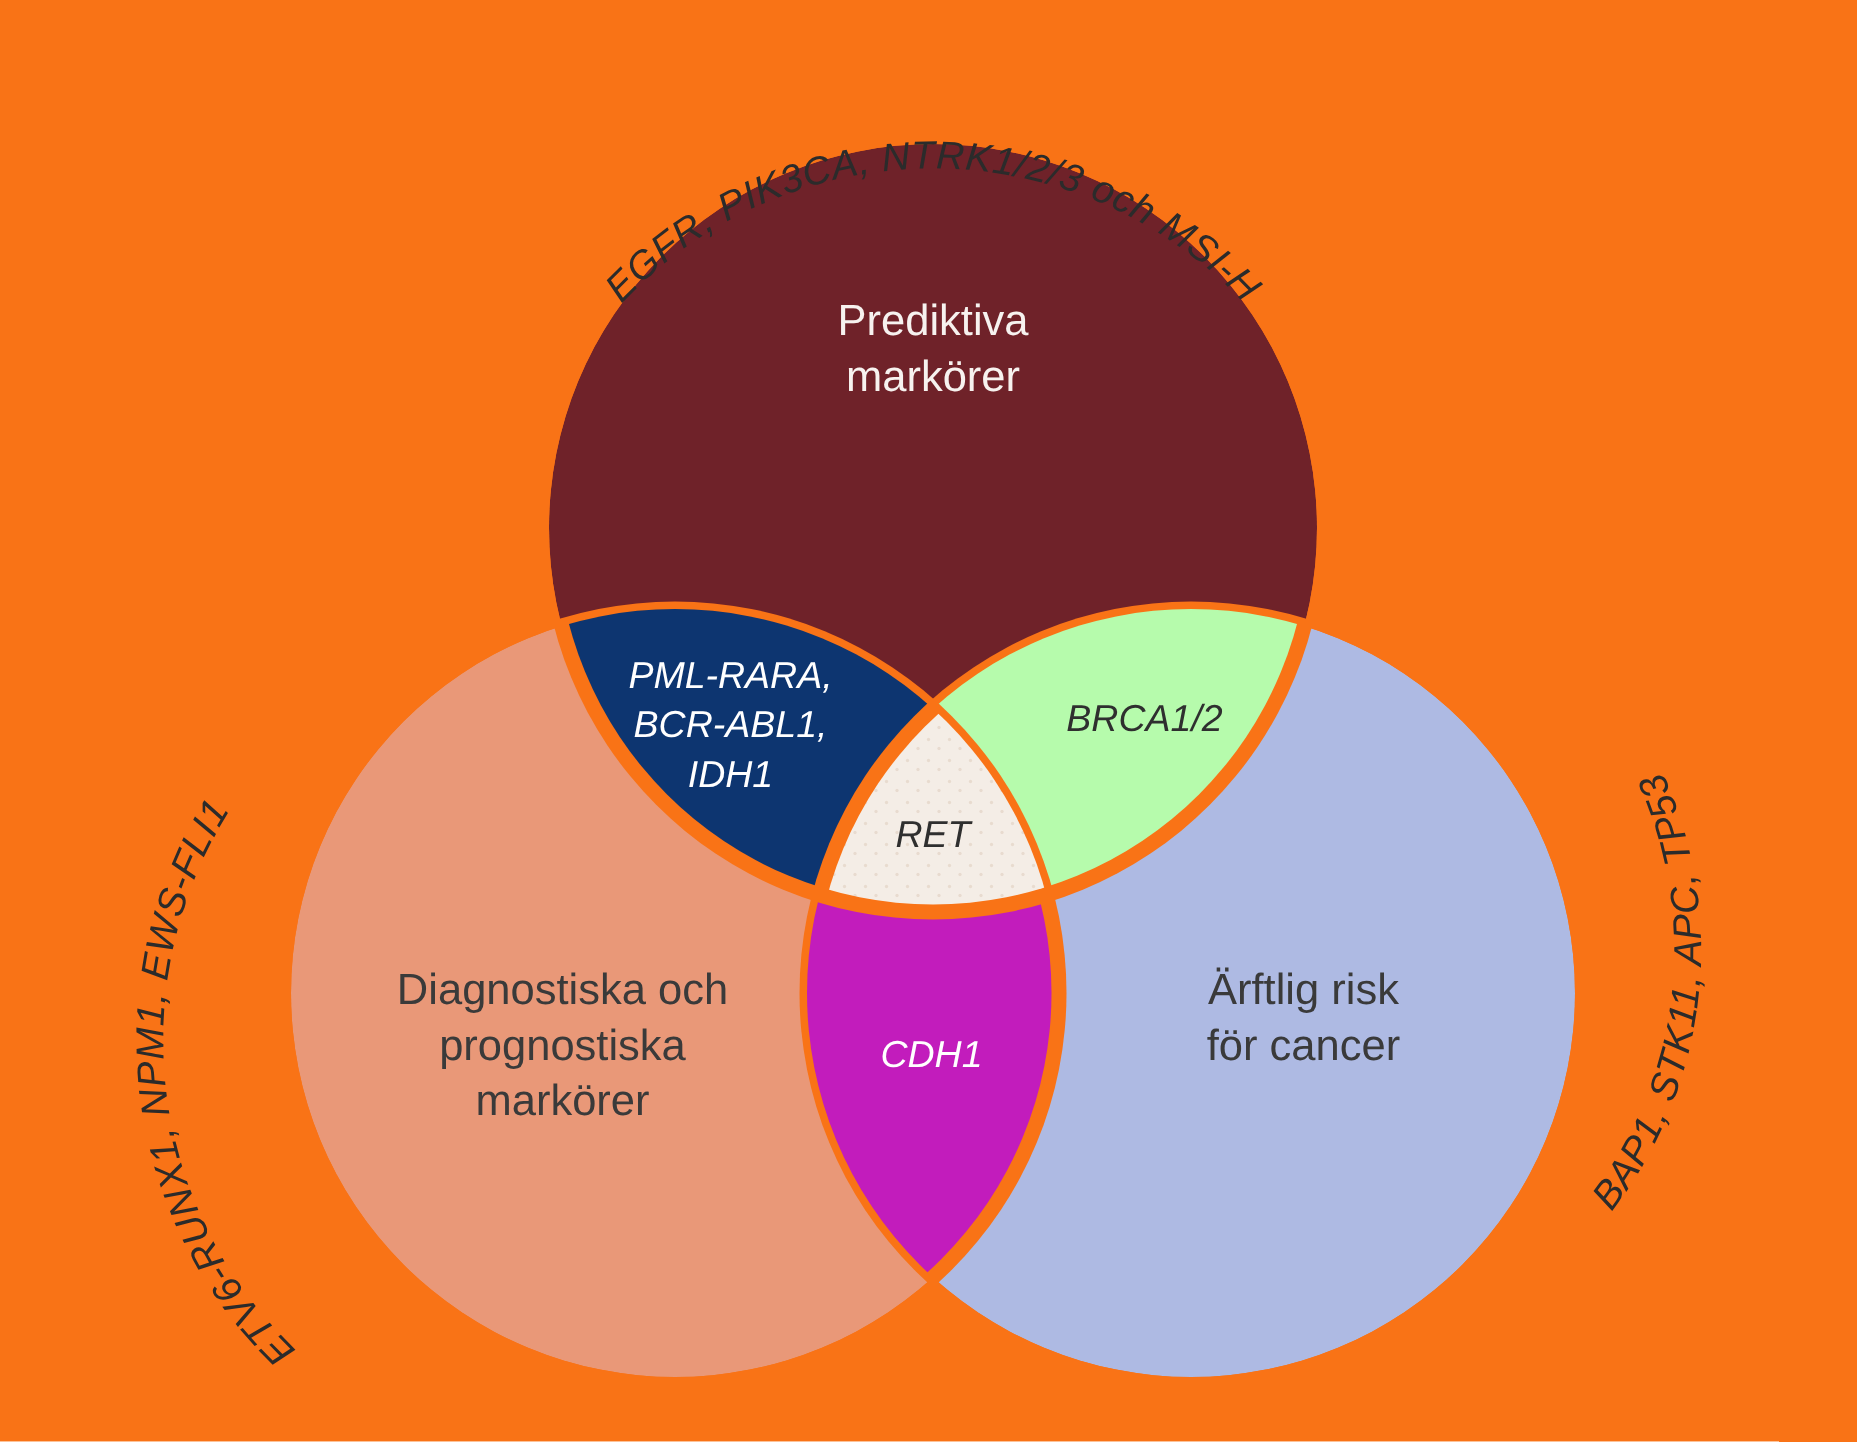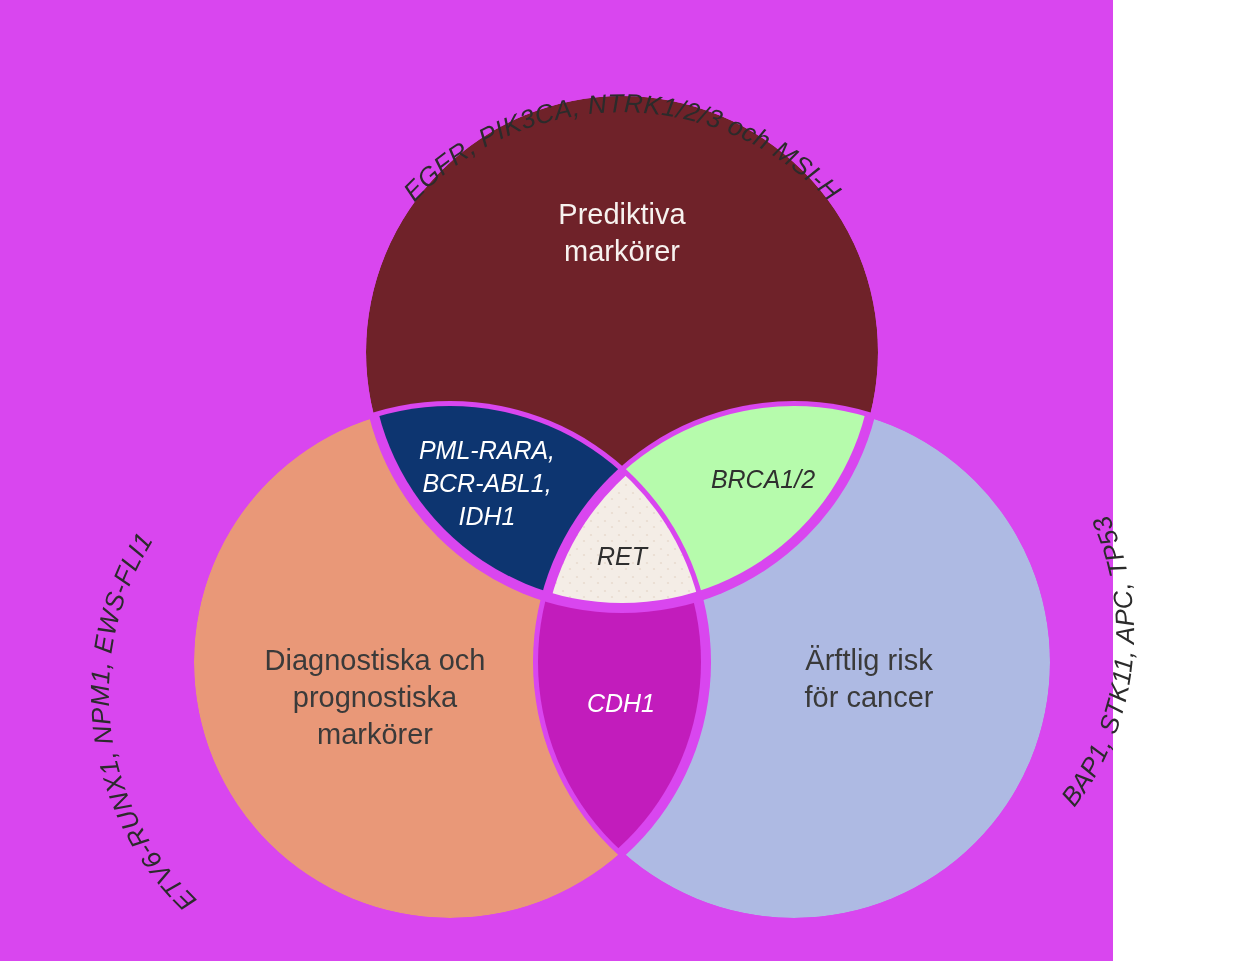--- a/index.html
+++ b/index.html
@@ -8,23 +8,23 @@
     background: #ffffff;
   }
   body {
     width: 1238px;
     height: 961px;
     font-family: "Liberation Sans", sans-serif;
     overflow: hidden;
   }
   #venn-root {
     position: relative;
-    width: 1113px;
+    width: 1238px;
     height: 961px;
-    background: #d946ef;
+    background: #f97316;
   }
   svg#venn-svg {
     display: block;
     width: 1238px;
     height: 961px;
   }
   .region-label {
     font-family: "Liberation Sans", sans-serif;
     text-anchor: middle;
     dominant-baseline: middle;

